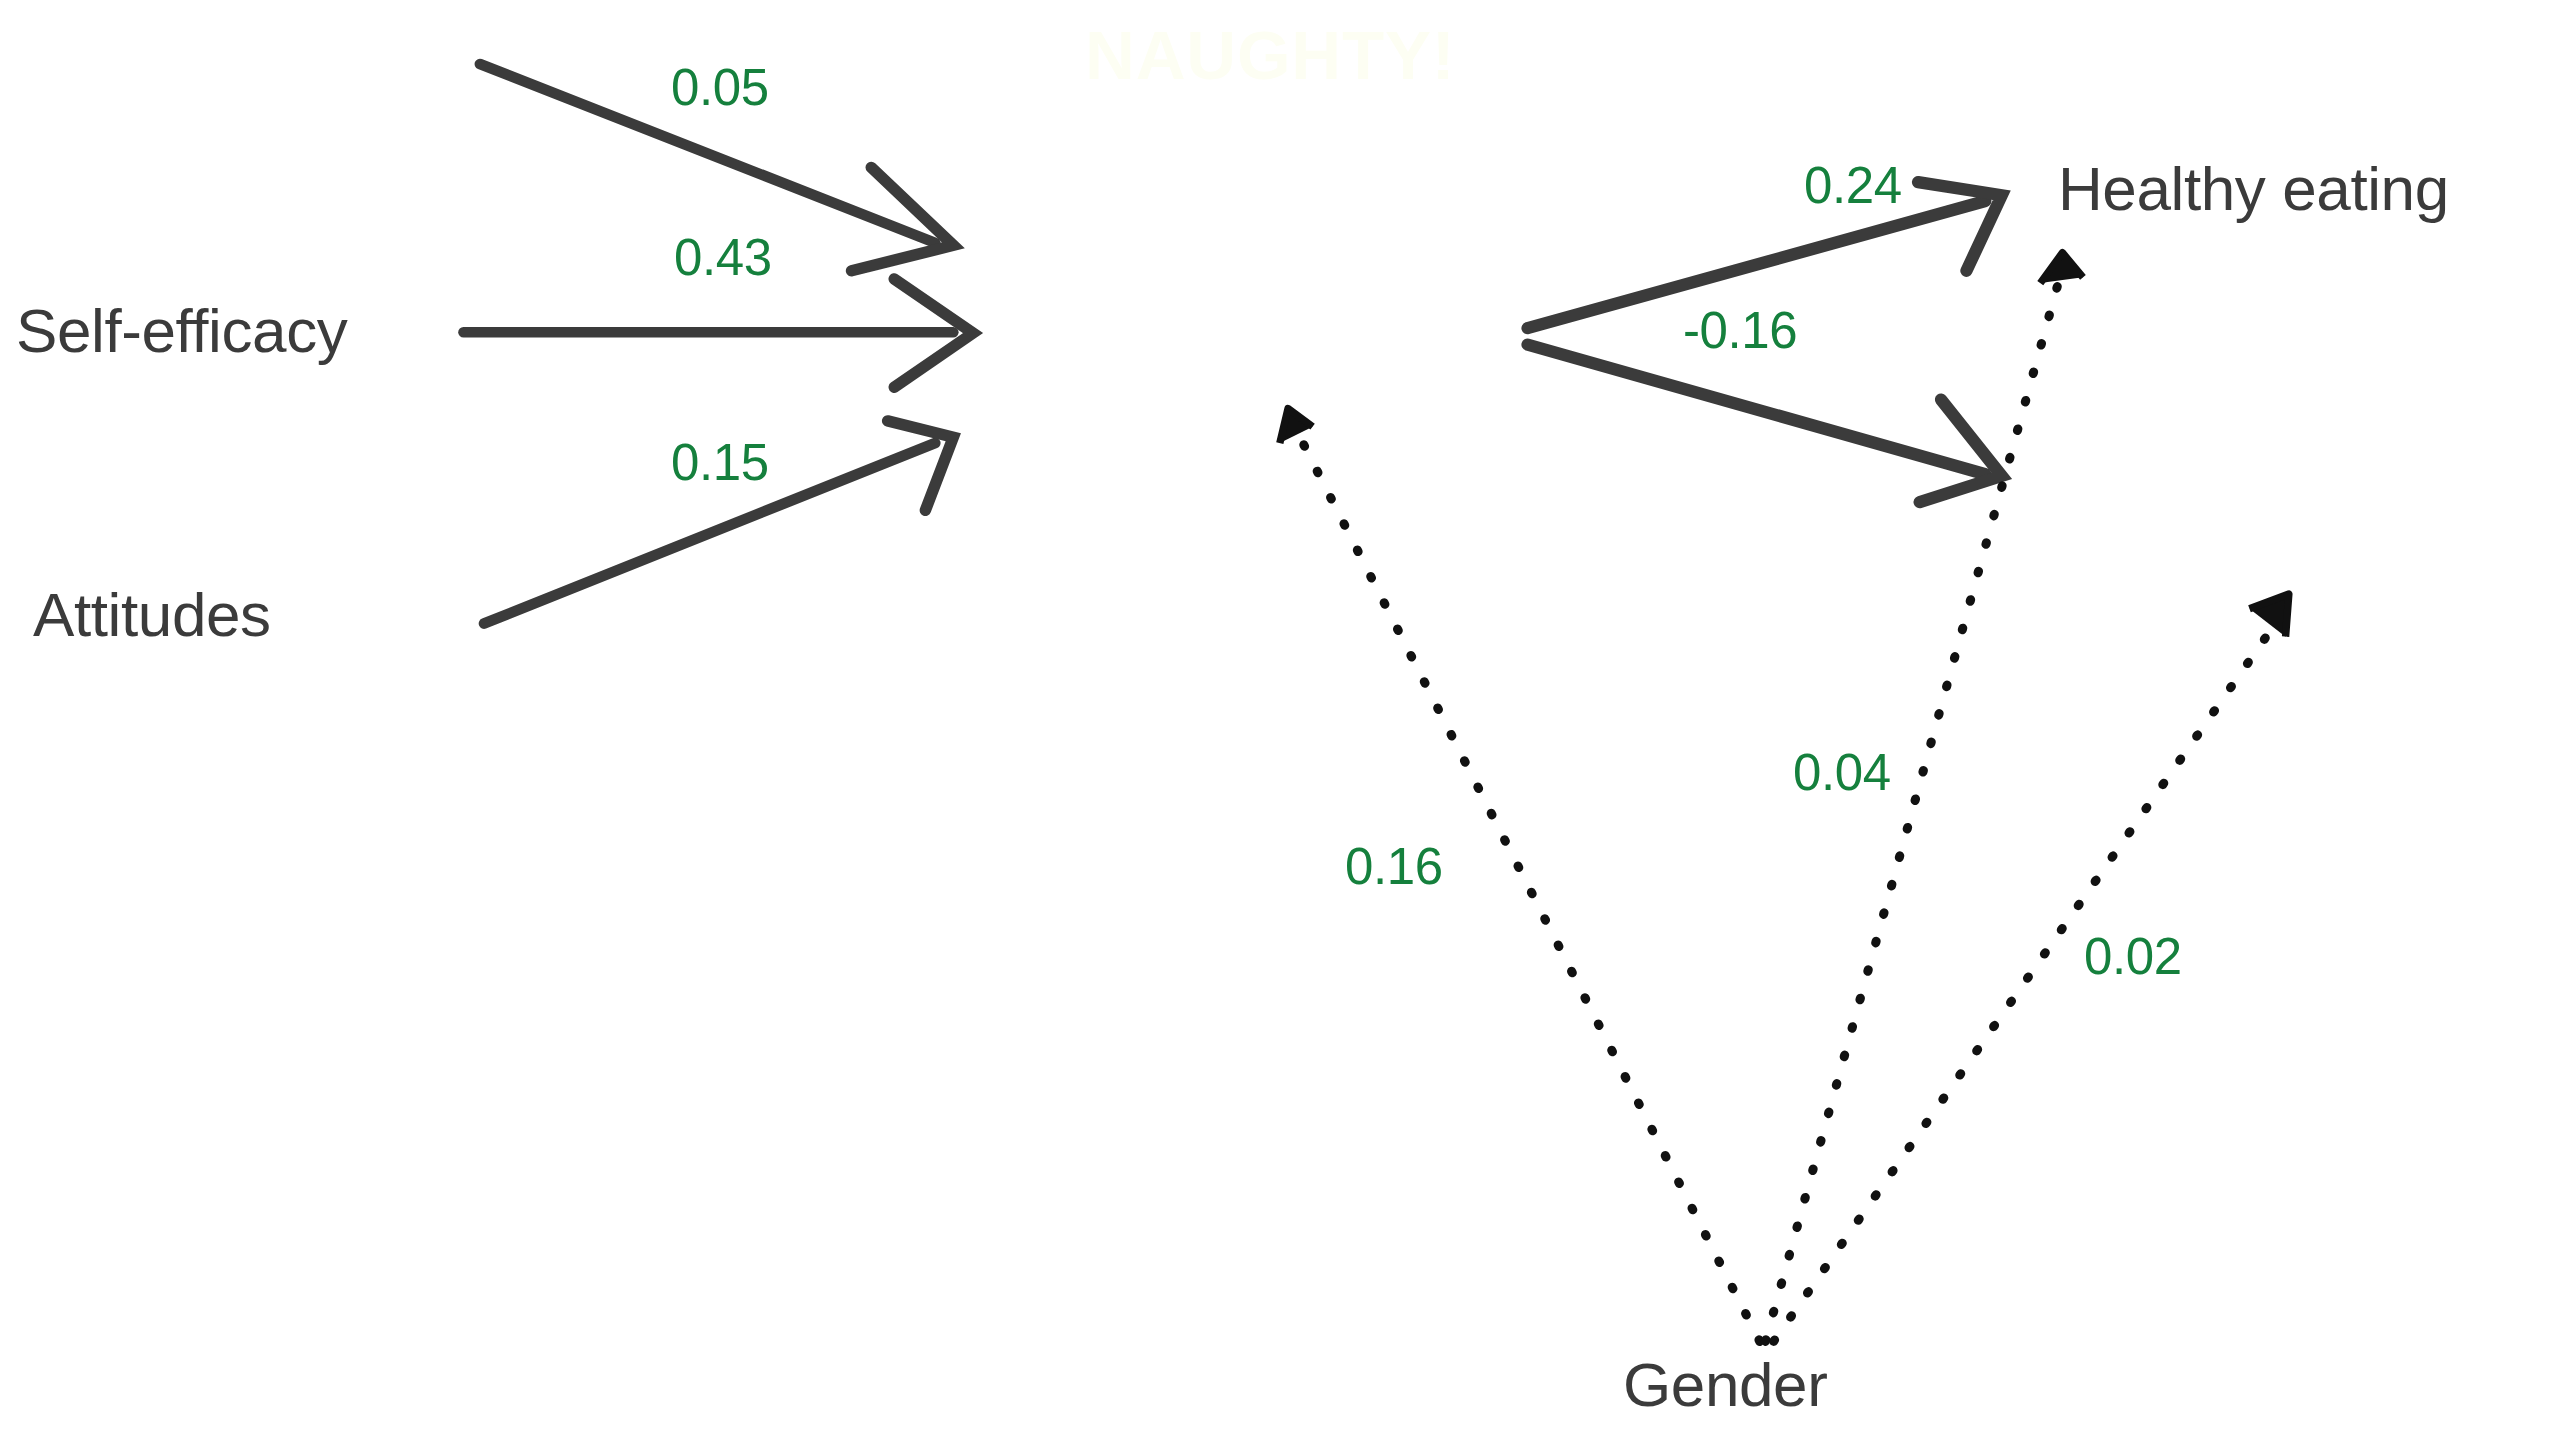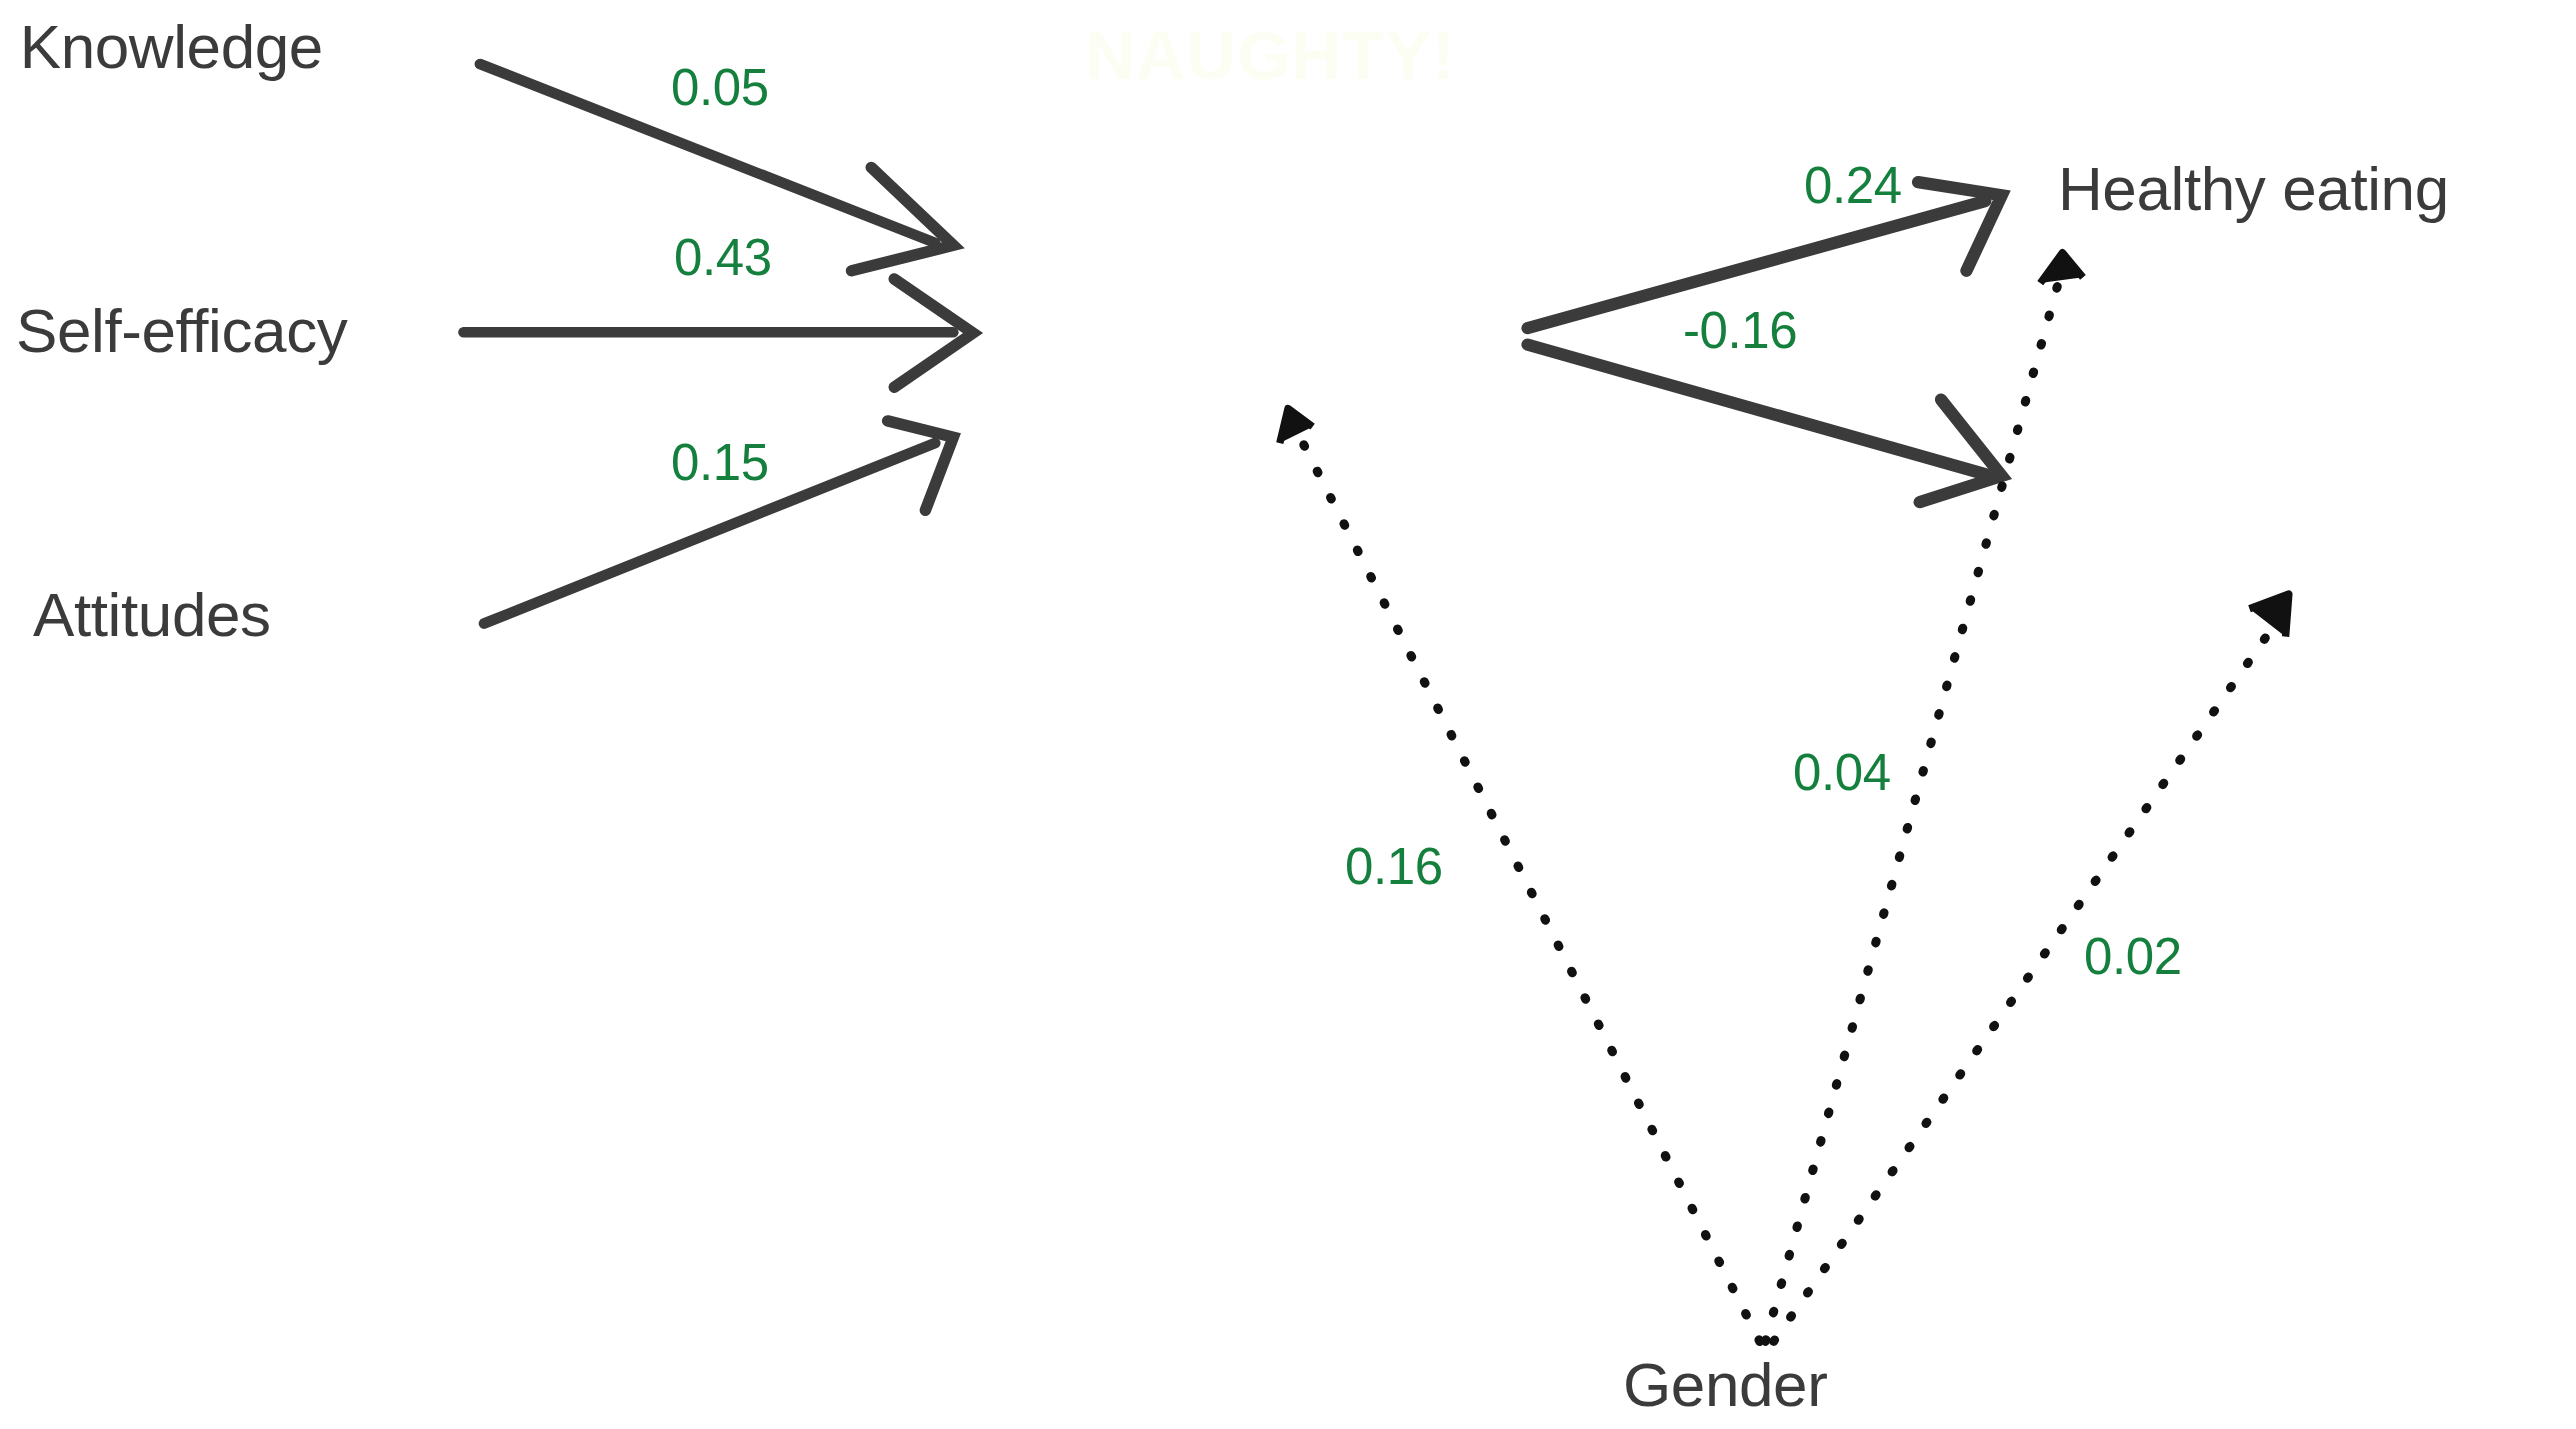--- a/index.html
+++ b/index.html
@@ -103,21 +103,20 @@
     </g>
 
     <g>
       <line x1="2162" y1="1635" x2="2782" y2="748" stroke="#111111" stroke-width="11" stroke-linecap="round" stroke-dasharray="2 34"></line>
       <polyline points="2742,742 2790,724 2786,776" fill="#111111" stroke="#111111" stroke-width="9" stroke-linejoin="round"></polyline>
     </g>
   </svg>
 
   <div class="watermark" style="left:1085px; top:21.3px;">NAUGHTY!</div>
 
-  <div class="node-label" style="left:19.7px; top:16.4px;">Knowledge</div>
 
   <div class="node-label" style="left:4px; top:300px;margin-left:12px;">Self-efficacy</div>
 
   <div class="node-label" style="left:33px; top:584px;">Attitudes</div>
 
 
   <div class="node-label" style="left:2058px; top:158px;">Healthy eating</div>
 
 
   <div class="node-label" style="left:1623px; top:1354px;">Gender</div>

